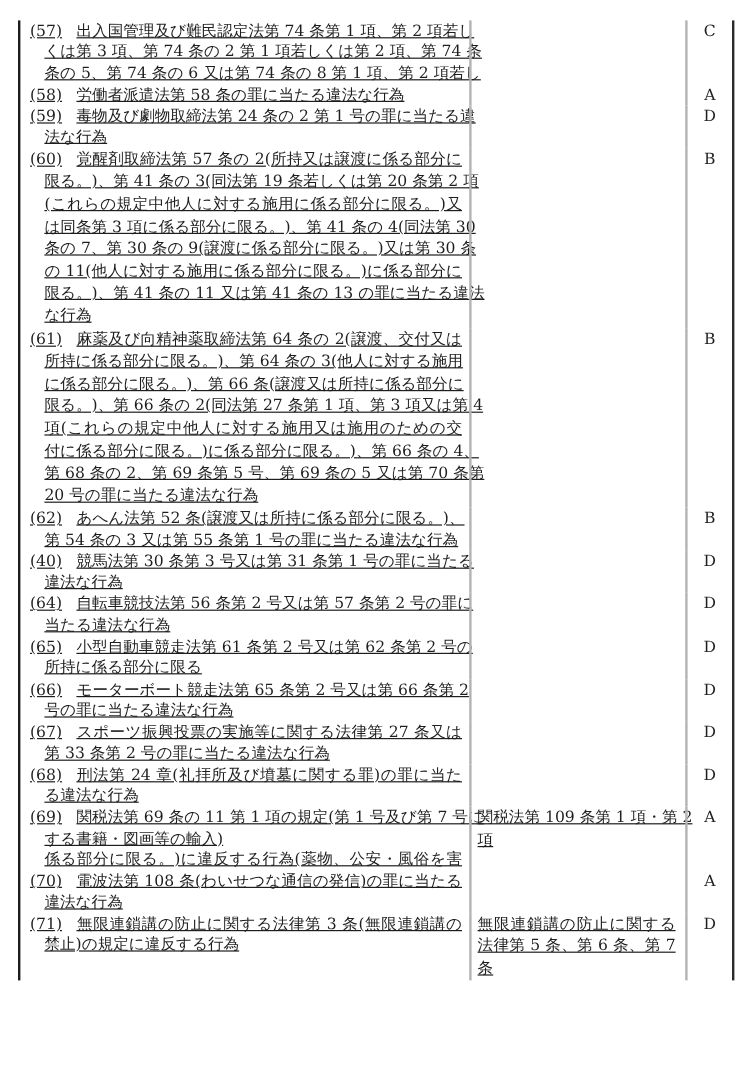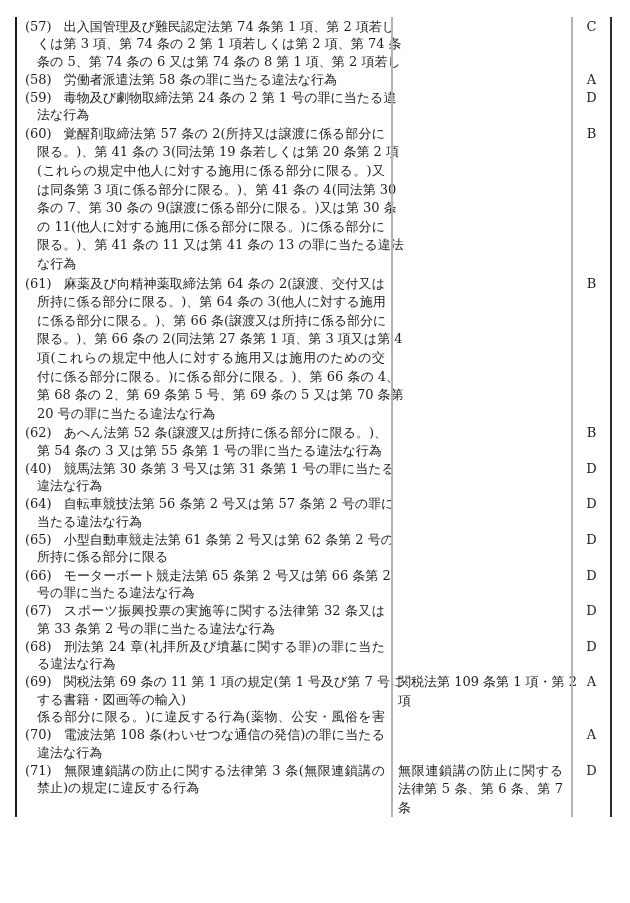--- a/index.html
+++ b/index.html
@@ -5,21 +5,21 @@
     html, body { margin:0; padding:0; background:#ffffff; }
     body { width:630px; height:903px; position:relative; overflow:hidden;
            font-family:"DejaVu Serif", "Liberation Serif", serif; font-size:13px; color:#1e1e1e; }
     .tbl { position:absolute; left:15px; top:17px; width:597px; box-sizing:border-box;
            border-left:2px solid #1c1c1c; border-right:2px solid #2b2b2b; }
     .row { display:grid; grid-template-columns:374px 180px 39px; --lh:17.3px; }
     .row.tall { --lh:18.6px; }
     .c1 { box-sizing:border-box; padding:1px 6px 0 8px; }
     .c2 { box-sizing:border-box; border-left:2px solid #b3b3b3; padding:1px 8px 0 5px; }
     .c3 { box-sizing:border-box; border-left:2px solid #b3b3b3; padding-top:1px; text-align:center; }
-    .ln { display:block; white-space:nowrap; height:var(--lh); line-height:var(--lh); }
+    .ln { display:block; white-space:nowrap; height:var(--lh); line-height:var(--lh);text-decoration:underline; }
     .j { text-align:justify; text-align-last:justify; }
     .ind { padding-left:12px; }
     .num { margin-right:12px; }
     .c2 .ln { height:18.3px; line-height:18.3px; }
     .grade { display:block; height:var(--lh); line-height:var(--lh); }
   </style>
 </head>
 <body>
 
 <div class="tbl">
@@ -141,21 +141,21 @@
       <span class="ln ind">号の罪に当たる違法な行為</span>
     </div>
     <div class="c2"></div>
     <div class="c3">
         <span class="grade">D</span>
       </div>
   </div>
 
   <div class="row">
     <div class="c1">
-      <span class="ln j"><span class="num">(67)</span><span>スポーツ振興投票の実施等に関する法律第 32 条又は</span></span>
+      <span class="ln j"><span class="num">(67)</span><span>スポーツ振興投票の実施等に関する法律第 27 条又は</span></span>
       <span class="ln ind">第 33 条第 2 号の罪に当たる違法な行為</span>
     </div>
     <div class="c2"></div>
     <div class="c3">
         <span class="grade">D</span>
       </div>
   </div>
 
   <div class="row">
     <div class="c1">

